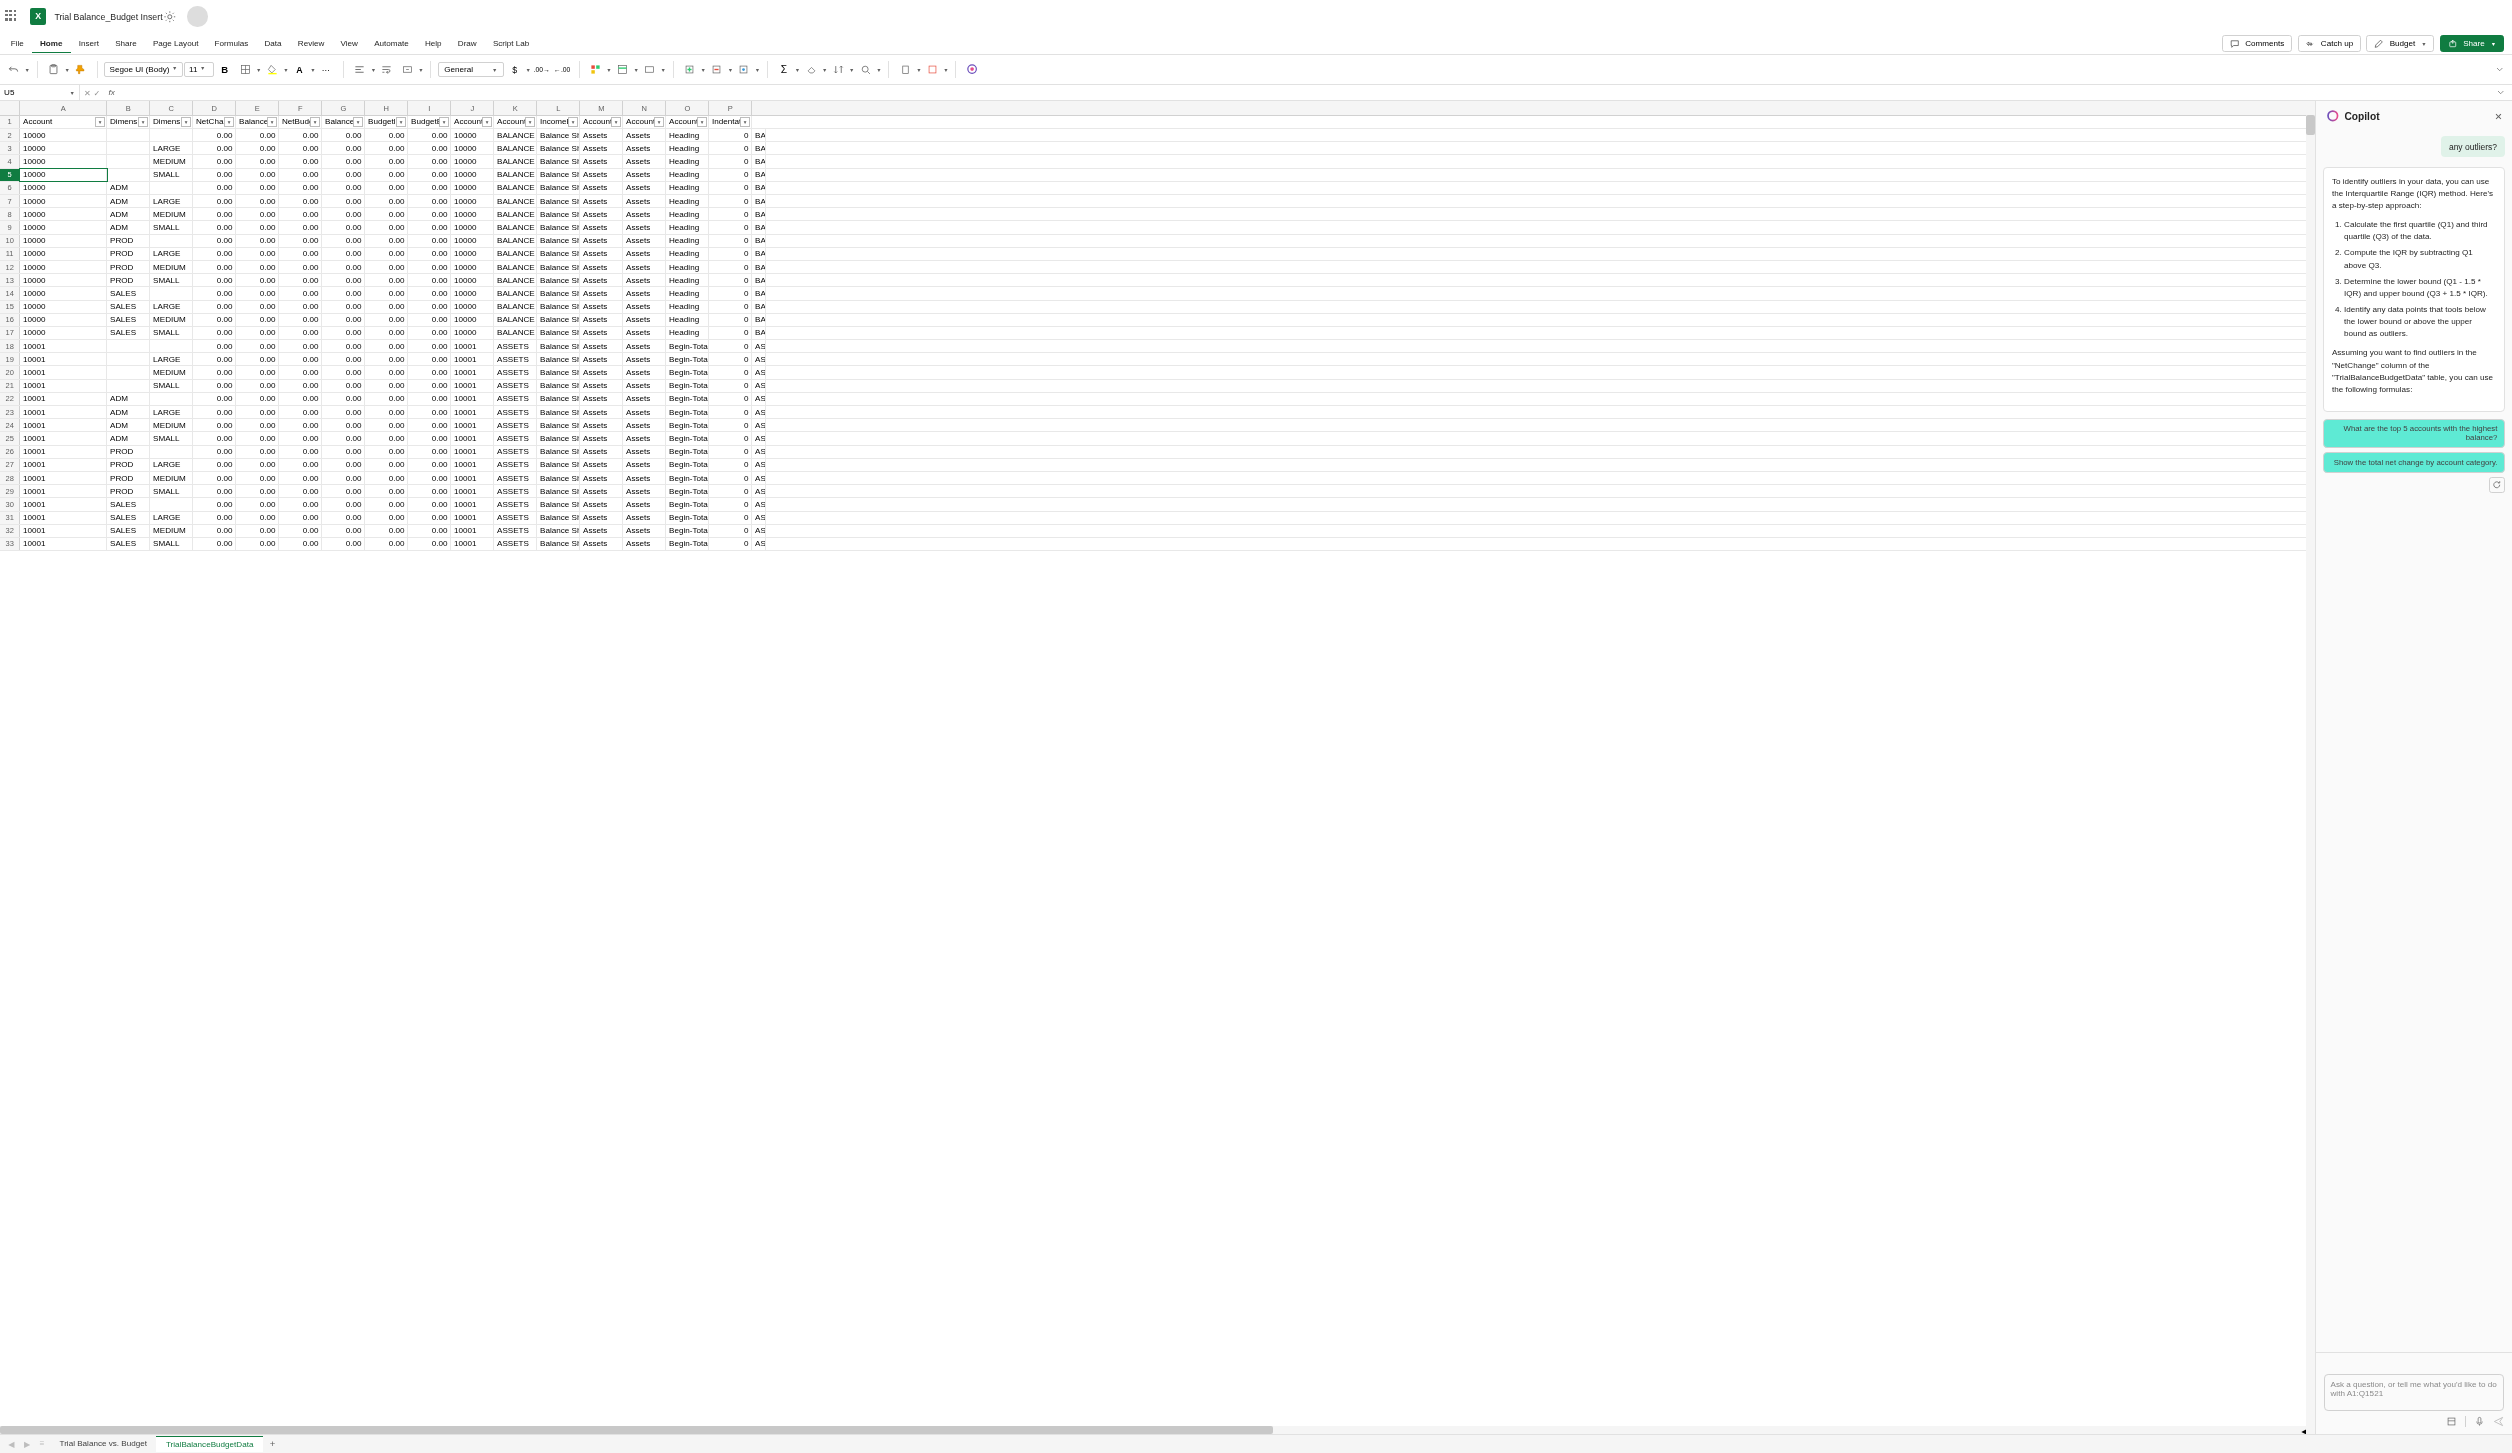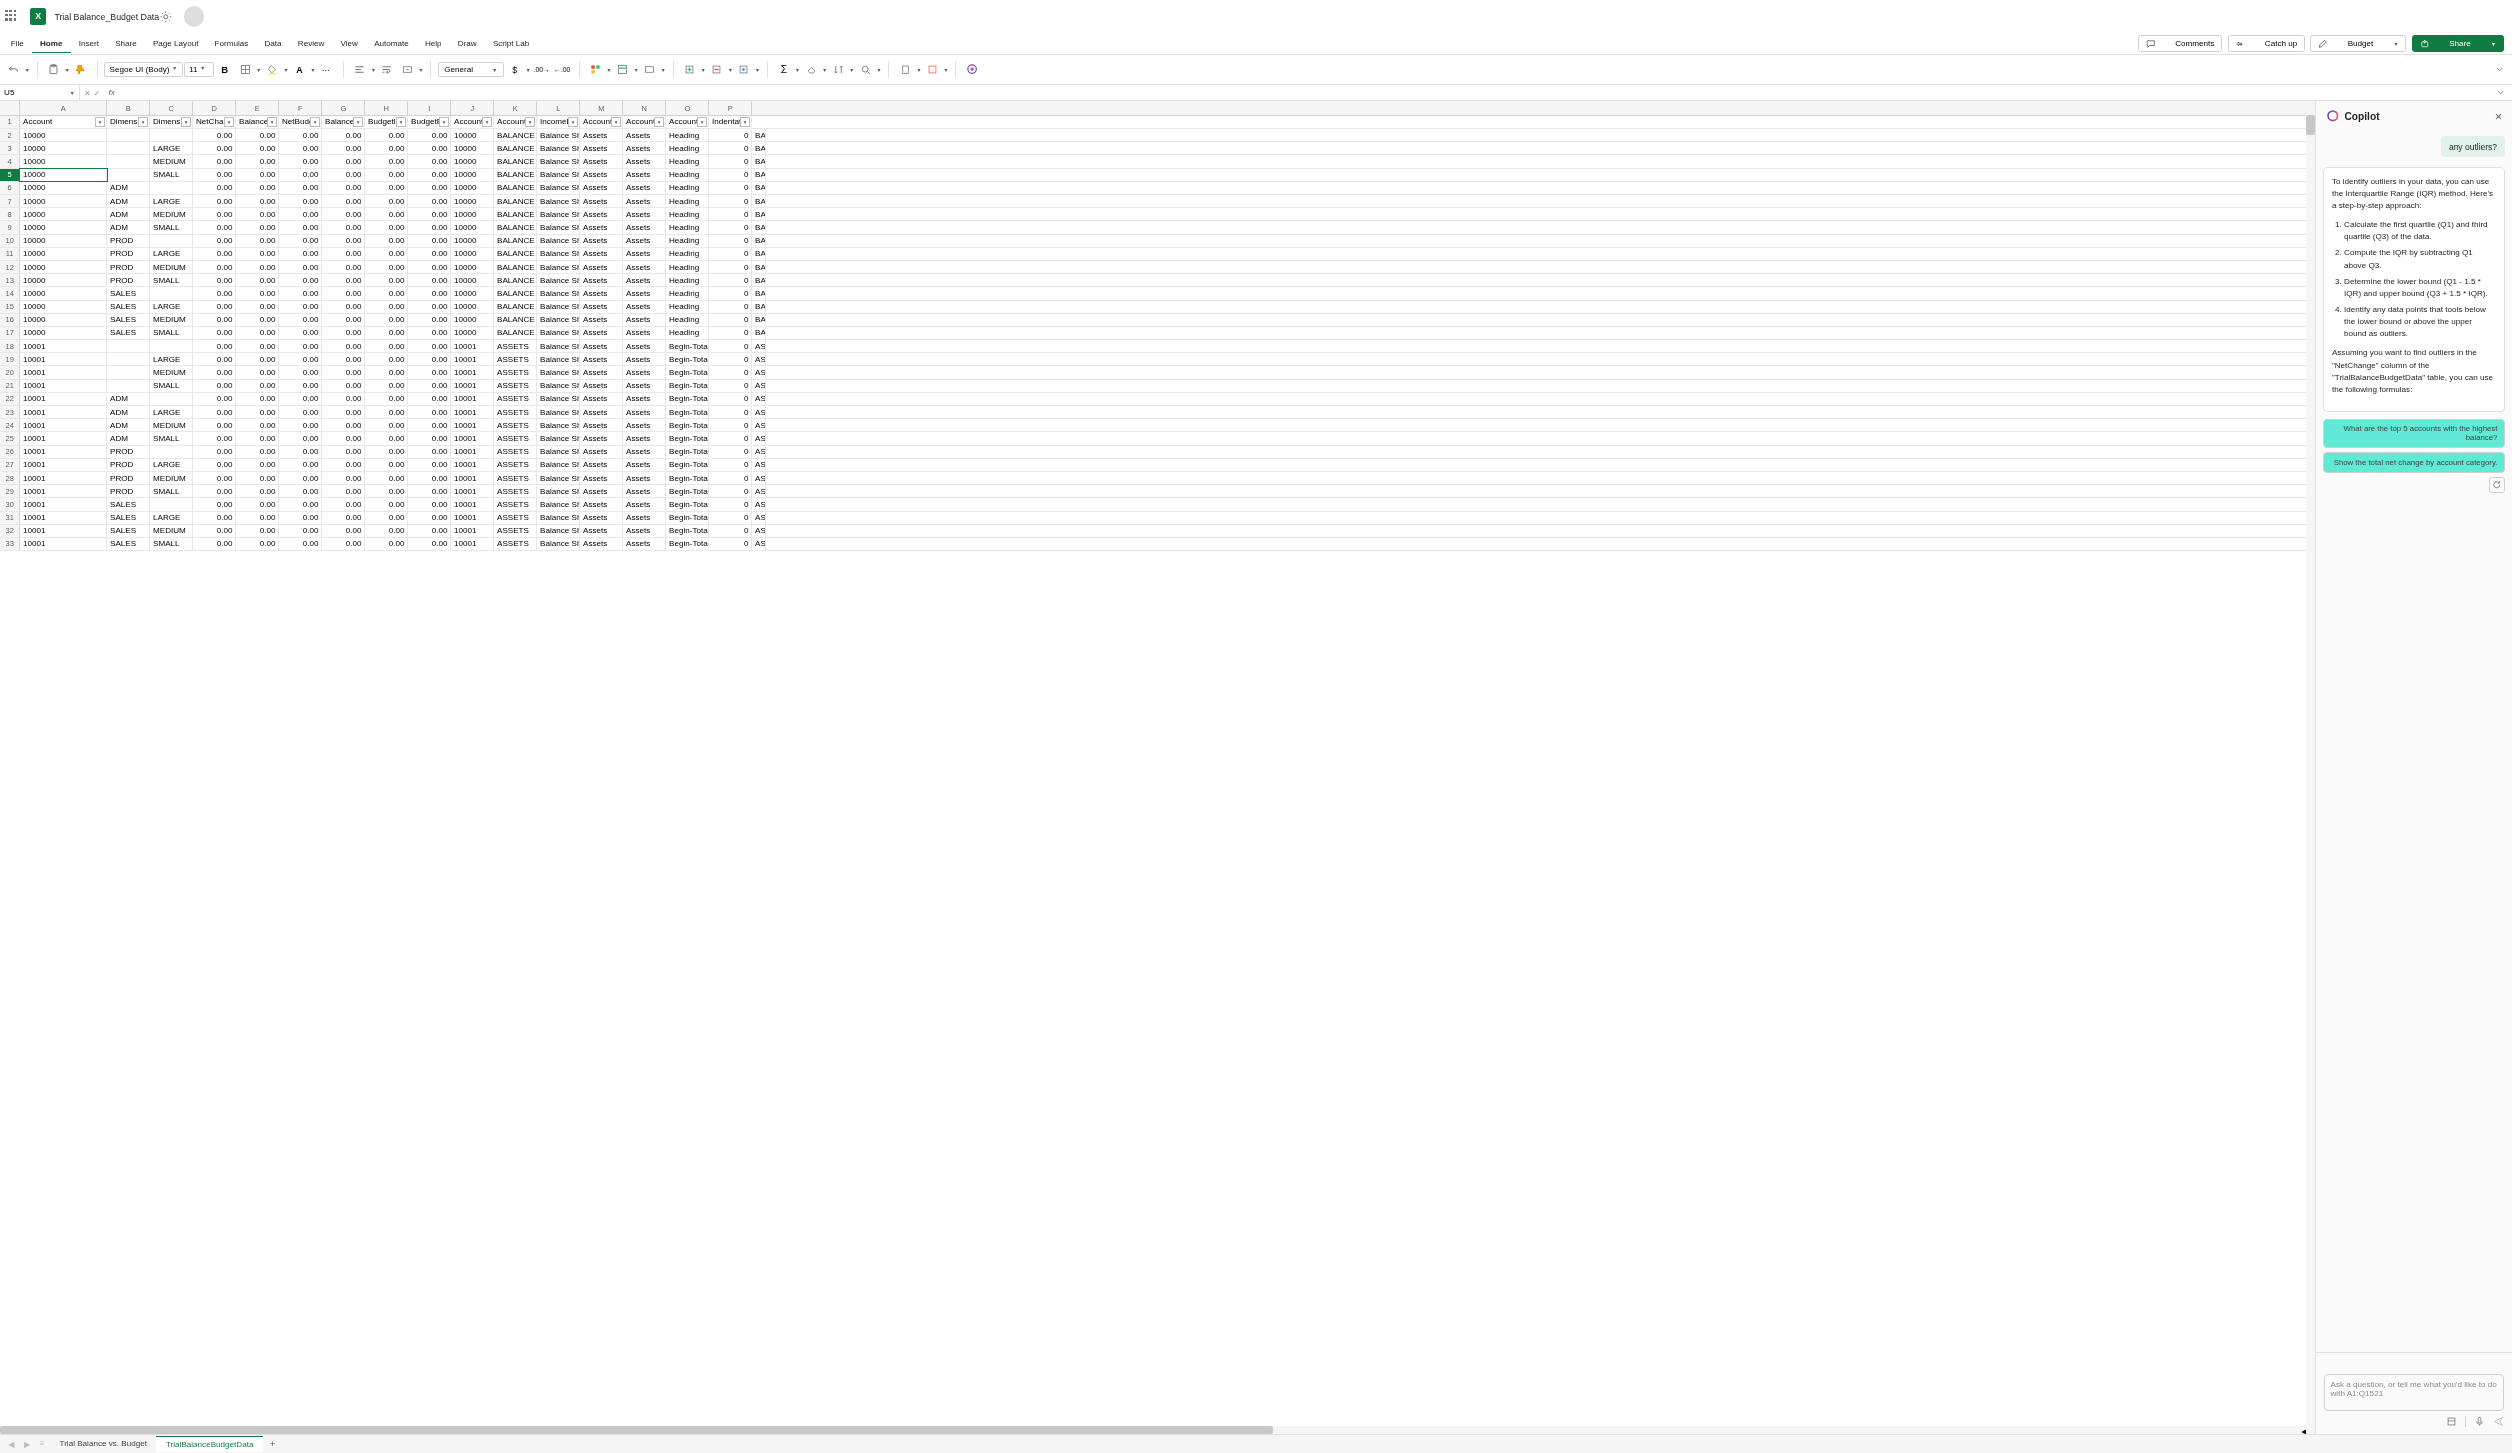--- a/index.html
+++ b/index.html
@@ -17,21 +17,21 @@
 .title-right { display: flex; align-items: center; gap: 11px; }
 .settings-icon { width: 13.6px; height: 13.6px; cursor: pointer; }
 .avatar { width: 20.3px; height: 20.3px; border-radius: 50%; background: #ddd; }
 
 
 .menu-bar { display: flex; align-items: center; height: 22px; padding: 0 2.7px; border-bottom: 0.7px solid #e1e1e1; }
 .menu-items { display: flex; gap: 0; }
 .menu-item { padding: 4.1px 8.1px; font-size: 8.1px; color: #242424; cursor: pointer; }
 .menu-item.active { border-bottom: 1.4px solid #107c41; font-weight: 600; }
 .menu-right { margin-left: auto; display: flex; gap: 5.4px; align-items: center; padding-right: 5.4px; }
-.menu-btn { display: flex; align-items: center; gap: 20px; padding: 2.7px 6.8px; border: 0.7px solid #d1d1d1; border-radius: 2.7px; font-size: 8.1px; cursor: pointer; background: #fff; }
+.menu-btn { display: flex; align-items: center; gap: 6px; padding: 2.7px 6.8px; border: 0.7px solid #d1d1d1; border-radius: 2.7px; font-size: 8.1px; cursor: pointer; background: #fff; }
 .menu-btn.share { background: #107c41; color: #fff; border-color: #107c41; }
 .chev { font-size: 5.4px; color: #616161; }
 
 
 .ribbon { display: flex; align-items: center; height: 30px; padding: 0 4.1px; gap: 4.1px; border-bottom: 0.7px solid #e1e1e1; }
 .ribbon-group { display: flex; align-items: center; gap: 1.4px; }
 .ribbon-sep { width: 0.7px; height: 16.3px; background: #e1e1e1; margin: 0 2.7px; }
 .ribbon-btn { width: 19px; height: 19px; display: flex; align-items: center; justify-content: center; cursor: pointer; border-radius: 2px; }
 .font-select { border: 0.7px solid #d1d1d1; border-radius: 2px; padding: 2px 4.1px; font-size: 8.1px; display: flex; align-items: flex-start; gap: 2.7px; }
 .num-format { border: 0.7px solid #d1d1d1; border-radius: 2px; padding: 2px 5.4px; font-size: 8.1px; width: 66px; display: flex; align-items: center; }
@@ -117,21 +117,21 @@
       <span></span>
       <span></span>
       <span></span>
       <span></span>
       <span></span>
       <span></span>
       <span></span>
       <span></span>
   </div>
   <div class="excel-icon">X</div>
-  <div class="doc-title">Trial Balance_Budget Data</div>
+  <div class="doc-title">Trial Balance_Budget Insert</div>
   <div class="title-right">
     <svg class="settings-icon" viewBox="0 0 20 20">
         <circle cx="10" cy="10" r="3" fill="none" stroke="#616161" stroke-width="1.3"></circle>
         <path d="M10 2v2M10 16v2M2 10h2M16 10h2M4.2 4.2l1.4 1.4M14.4 14.4l1.4 1.4M4.2 15.8l1.4-1.4M14.4 5.6l1.4-1.4" stroke="#616161" stroke-width="1.3"></path>
       </svg>
     <div class="avatar"></div>
   </div>
 </div>
 
 <div class="menu-bar">

